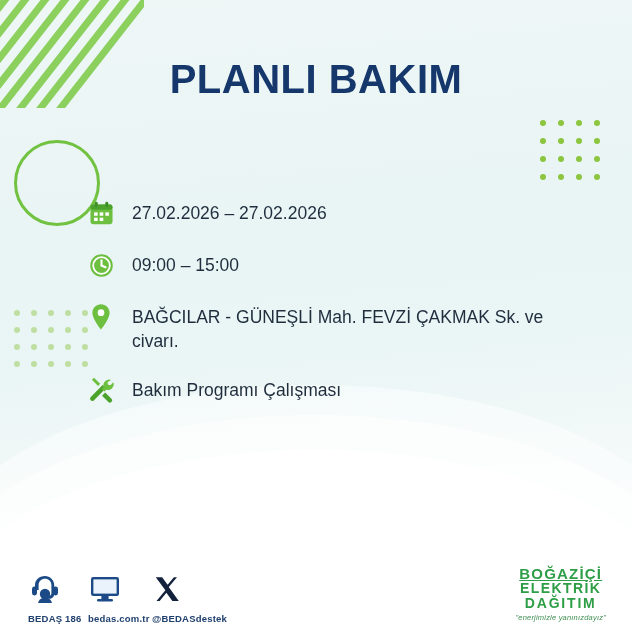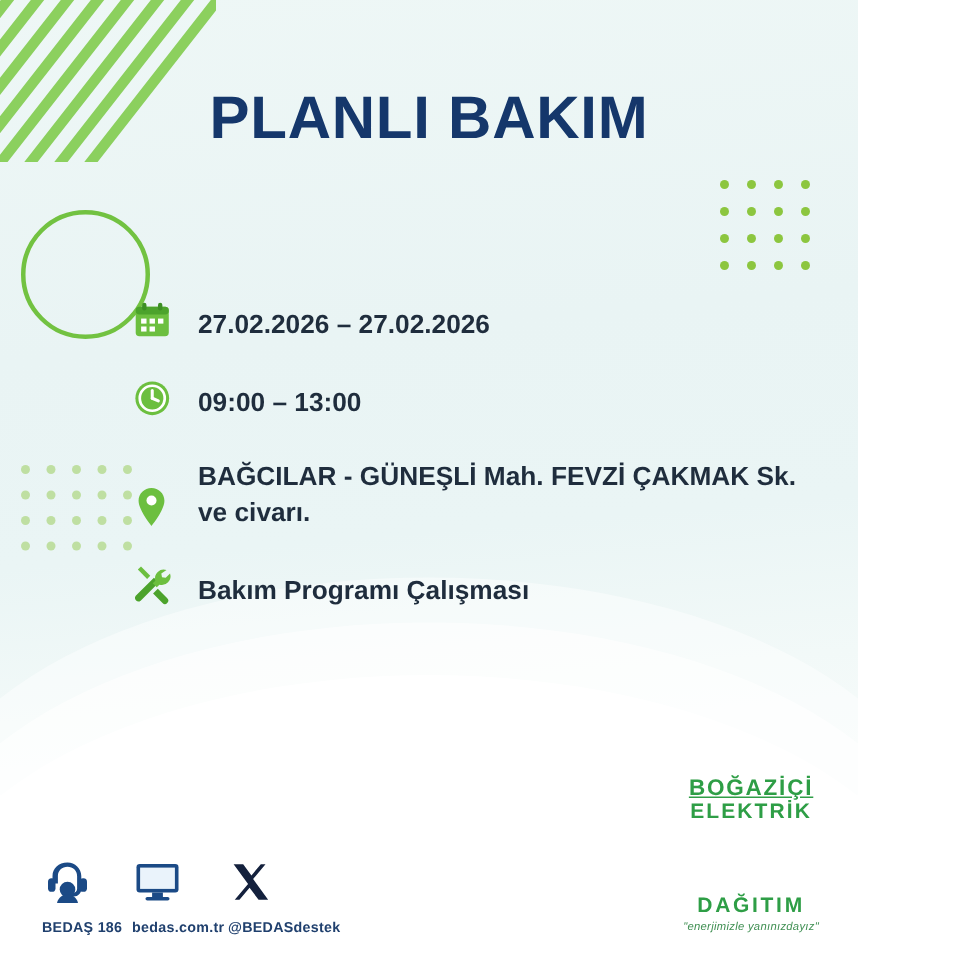--- a/index.html
+++ b/index.html
@@ -5,21 +5,21 @@
   * { box-sizing: border-box; margin: 0; padding: 0; }
   html, body { width: 640px; height: 640px; }
   body {
     font-family: "Liberation Sans", sans-serif;
     background: #ffffff;
     overflow: hidden;
   }
 
   .poster {
     position: relative;
-    width: 572px;
+    width: 632px;
     height: 640px;
     background: linear-gradient(175deg, #eef7f6 0%, #e9f4f4 35%, #eaf5f5 55%, #f2f9f8 70%, #ffffff 100%);
     overflow: hidden;
   }
 
   
   .wave {
     position: absolute;
     left: -10%;
     width: 120%;
@@ -100,23 +100,22 @@
 
   
   .info {
     position: absolute;
     top: 198px;
     left: 86px;
     right: 40px;
   }
   .row {
     display: flex;
-    align-items: flex-end;
+    align-items: flex-start;
     margin-bottom: 22px;
-    font-weight: bold;
   }
   .row .ico {
     width: 30px;
     min-width: 30px;
     height: 30px;
     margin-right: 16px;
     display: flex;
     align-items: center;
     justify-content: center;
   }
@@ -150,21 +149,21 @@
   .f-item.i3 { left: 152px; bottom: 16px; width: 90px; }
 
   .brand {
     position: absolute;
     right: 26px; bottom: 18px;
     text-align: center;
     line-height: 1.06;
   }
   .brand .b1 { font-size: 15px; font-weight: bold; color: #2e9e46; letter-spacing: 1.2px; text-decoration: underline; }
   .brand .b2 { font-size: 14px; font-weight: bold; color: #2e9e46; letter-spacing: 1.4px; text-align: center; }
-  .brand .b3 { font-size: 14px; font-weight: bold; color: #2e9e46; letter-spacing: 1.8px; margin-top: 48px; }
+  .brand .b3 { font-size: 14px; font-weight: bold; color: #2e9e46; letter-spacing: 1.8px; }
   .brand .b4 { font-size: 7.5px; color: #3f8f52; margin-top: 3px; font-style: italic; letter-spacing: .2px; }
 </style>
 </head>
 <body>
 
 <div class="poster">
 
   <div class="wave w1"></div>
   <div class="wave w2"></div>
   <div class="wave w3"></div>
@@ -251,21 +250,21 @@
 
     <div class="row">
       <div class="ico">
         <svg width="27" height="27" viewBox="0 0 24 24">
           <circle cx="12" cy="12" r="10" fill="#6cbf3f"></circle>
           <circle cx="12" cy="12" r="7.4" fill="none" stroke="#ffffff" stroke-width="1.6"></circle>
           <line x1="12" y1="12" x2="12" y2="7.4" stroke="#ffffff" stroke-width="1.8" stroke-linecap="round"></line>
           <line x1="12" y1="12" x2="15.6" y2="13.6" stroke="#ffffff" stroke-width="1.8" stroke-linecap="round"></line>
         </svg>
       </div>
-      <div class="txt">09:00 – 13:00</div>
+      <div class="txt">09:00 – 15:00</div>
     </div>
 
     <div class="row">
       <div class="ico">
         <svg width="26" height="28" viewBox="0 0 24 26">
           <path d="M12 1.2c-4.4 0-8 3.5-8 7.9 0 5.9 8 15.6 8 15.6s8-9.7 8-15.6c0-4.4-3.6-7.9-8-7.9z" fill="#6cbf3f"></path>
           <circle cx="12" cy="9" r="3.1" fill="#ffffff"></circle>
         </svg>
       </div>
       <div class="txt">BAĞCILAR - GÜNEŞLİ Mah. FEVZİ ÇAKMAK Sk. ve civarı.</div>

